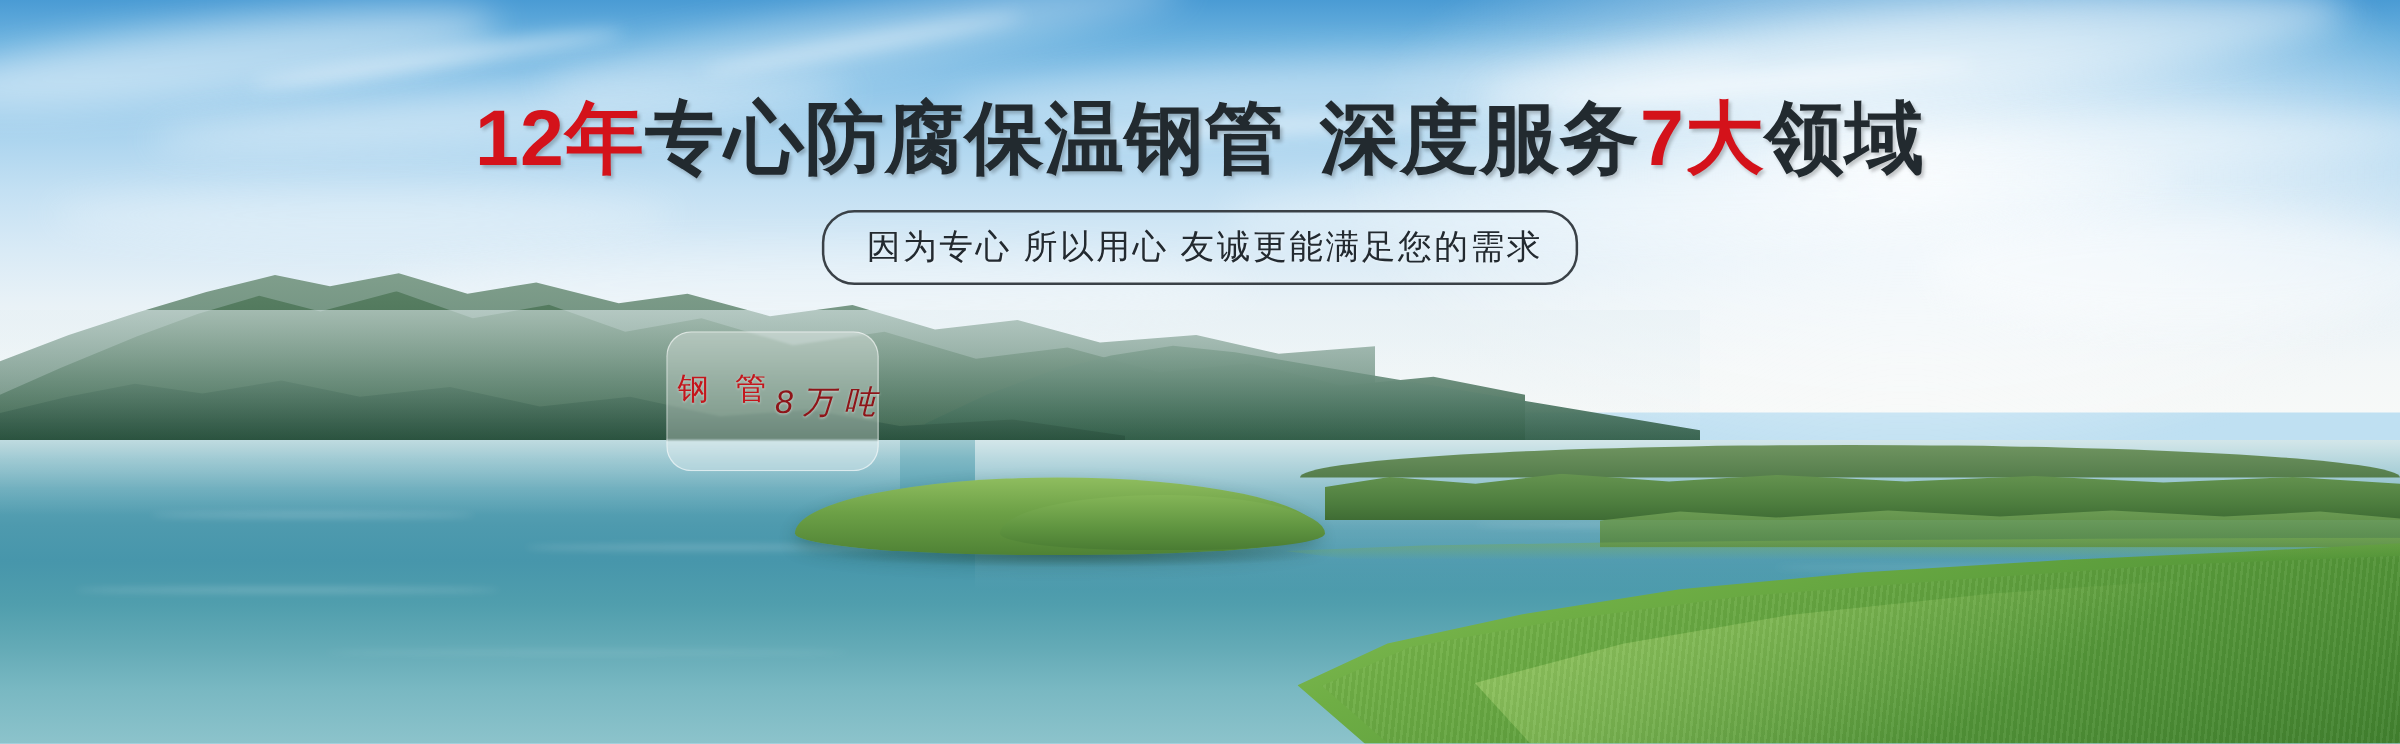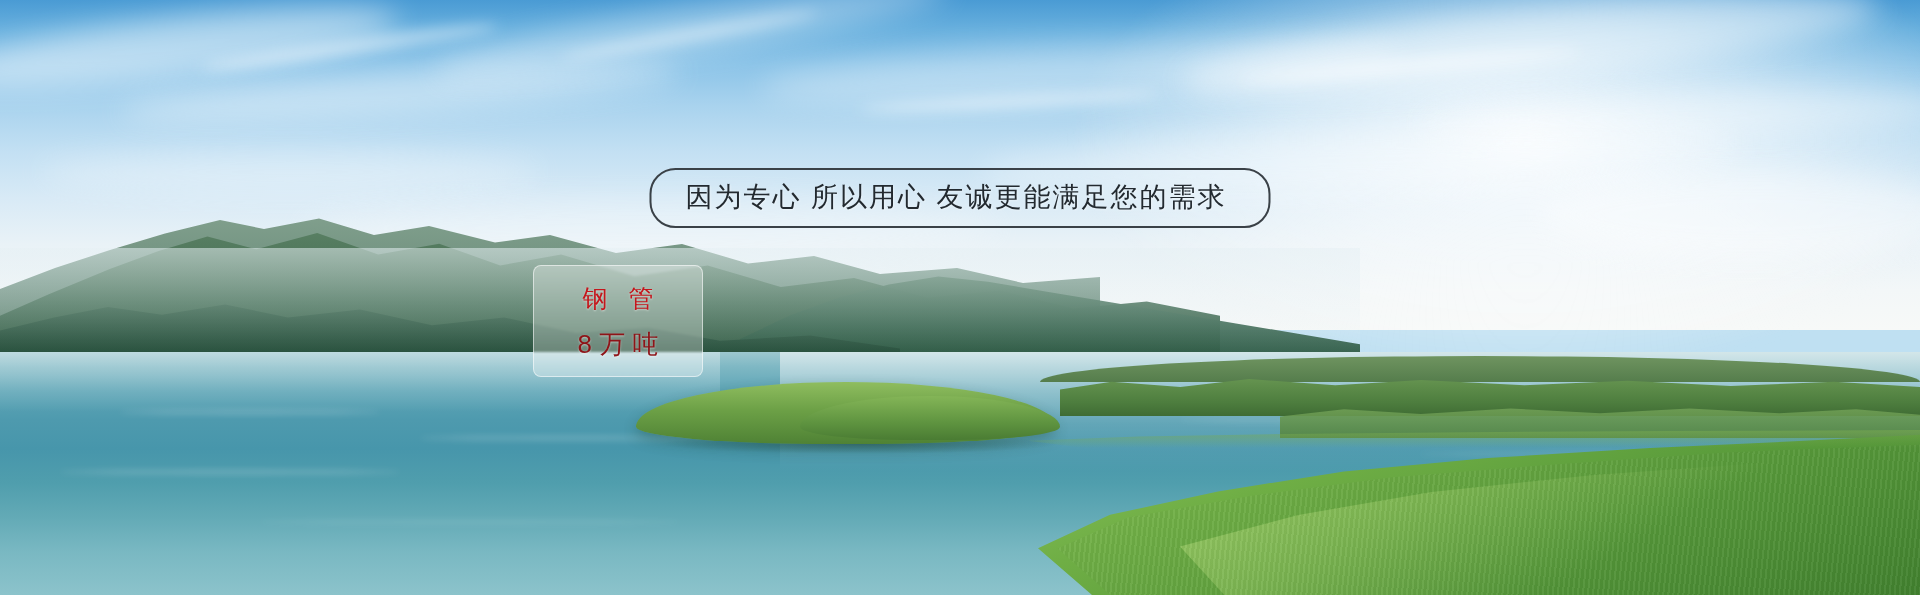--- a/index.html
+++ b/index.html
@@ -171,49 +171,50 @@
     text-shadow:2px 2px 3px rgba(0,0,0,.22);
   }
   .hl-dark{color:#222a2f;}
   .hl-red{color:#d4121a;}
   .hl-gap{display:inline-block;width:28px;}
 
   
   .pill{
     position:absolute;left:50%;top:168px;transform:translateX(-50%);
     border:2px solid #3a4147;border-radius:26px;
-    padding:9px 42px 11px 34px;
+    padding:9px 26px 11px 34px;
     font-size:27px;color:#232a30;letter-spacing:2px;
     white-space:nowrap;font-weight:normal;
     text-shadow:1px 1px 2px rgba(255,255,255,.4);
   }
 
   
   .cards{
     position:absolute;left:533px;top:265px;
     display:flex;gap:5px;
   }
   .card{
     width:168px;height:110px;
     background:rgba(255,255,255,.30);
     border:1px solid rgba(255,255,255,.55);
-    border-radius:8px;
-    display:flex;flex-direction:column;
+    border-radius:20px;
+    display:flex;flex-direction:row;
     align-items:center;justify-content:center;
     backdrop-filter:blur(1px);
   }
   .card-label{
     font-size:25px;color:#c4161c;letter-spacing:7px;
     text-indent:7px;font-weight:normal;line-height:1;
     margin-bottom:20px;
     text-shadow:0 1px 2px rgba(255,255,255,.5);
   }
   .card-value{
     font-size:26px;color:#8e1418;line-height:1;font-weight:normal;
     text-shadow:0 1px 2px rgba(255,255,255,.5);
+    font-style:italic;
   }
   .card-value sup{font-size:15px;vertical-align:super;}
 </style>
 </head>
 <body>
 
 <div class="banner">
 
   <div class="sky"></div>
   <div class="sky-glow"></div>
@@ -254,20 +255,21 @@
 
   <div class="island-shadow"></div>
   <div class="island"></div>
   <div class="island2"></div>
 
   <div class="grass"></div>
   <div class="grass-lt"></div>
   <div class="grass-edge"></div>
   <div class="grass-texture"></div>
 
+  <div class="headline"><span class="hl-red">12年</span><span class="hl-dark">专心防腐保温钢管</span><span class="hl-gap"></span><span class="hl-dark">深度服务</span><span class="hl-red">7大</span><span class="hl-dark">领域</span></div>
 
   <div class="pill">因为专心 所以用心  友诚更能满足您的需求</div>
 
   <div class="cards">
     <div class="card">
       <div class="card-label">钢 管</div>
       <div class="card-value"><span>8 万 吨</span></div>
     </div>
   </div>
 

